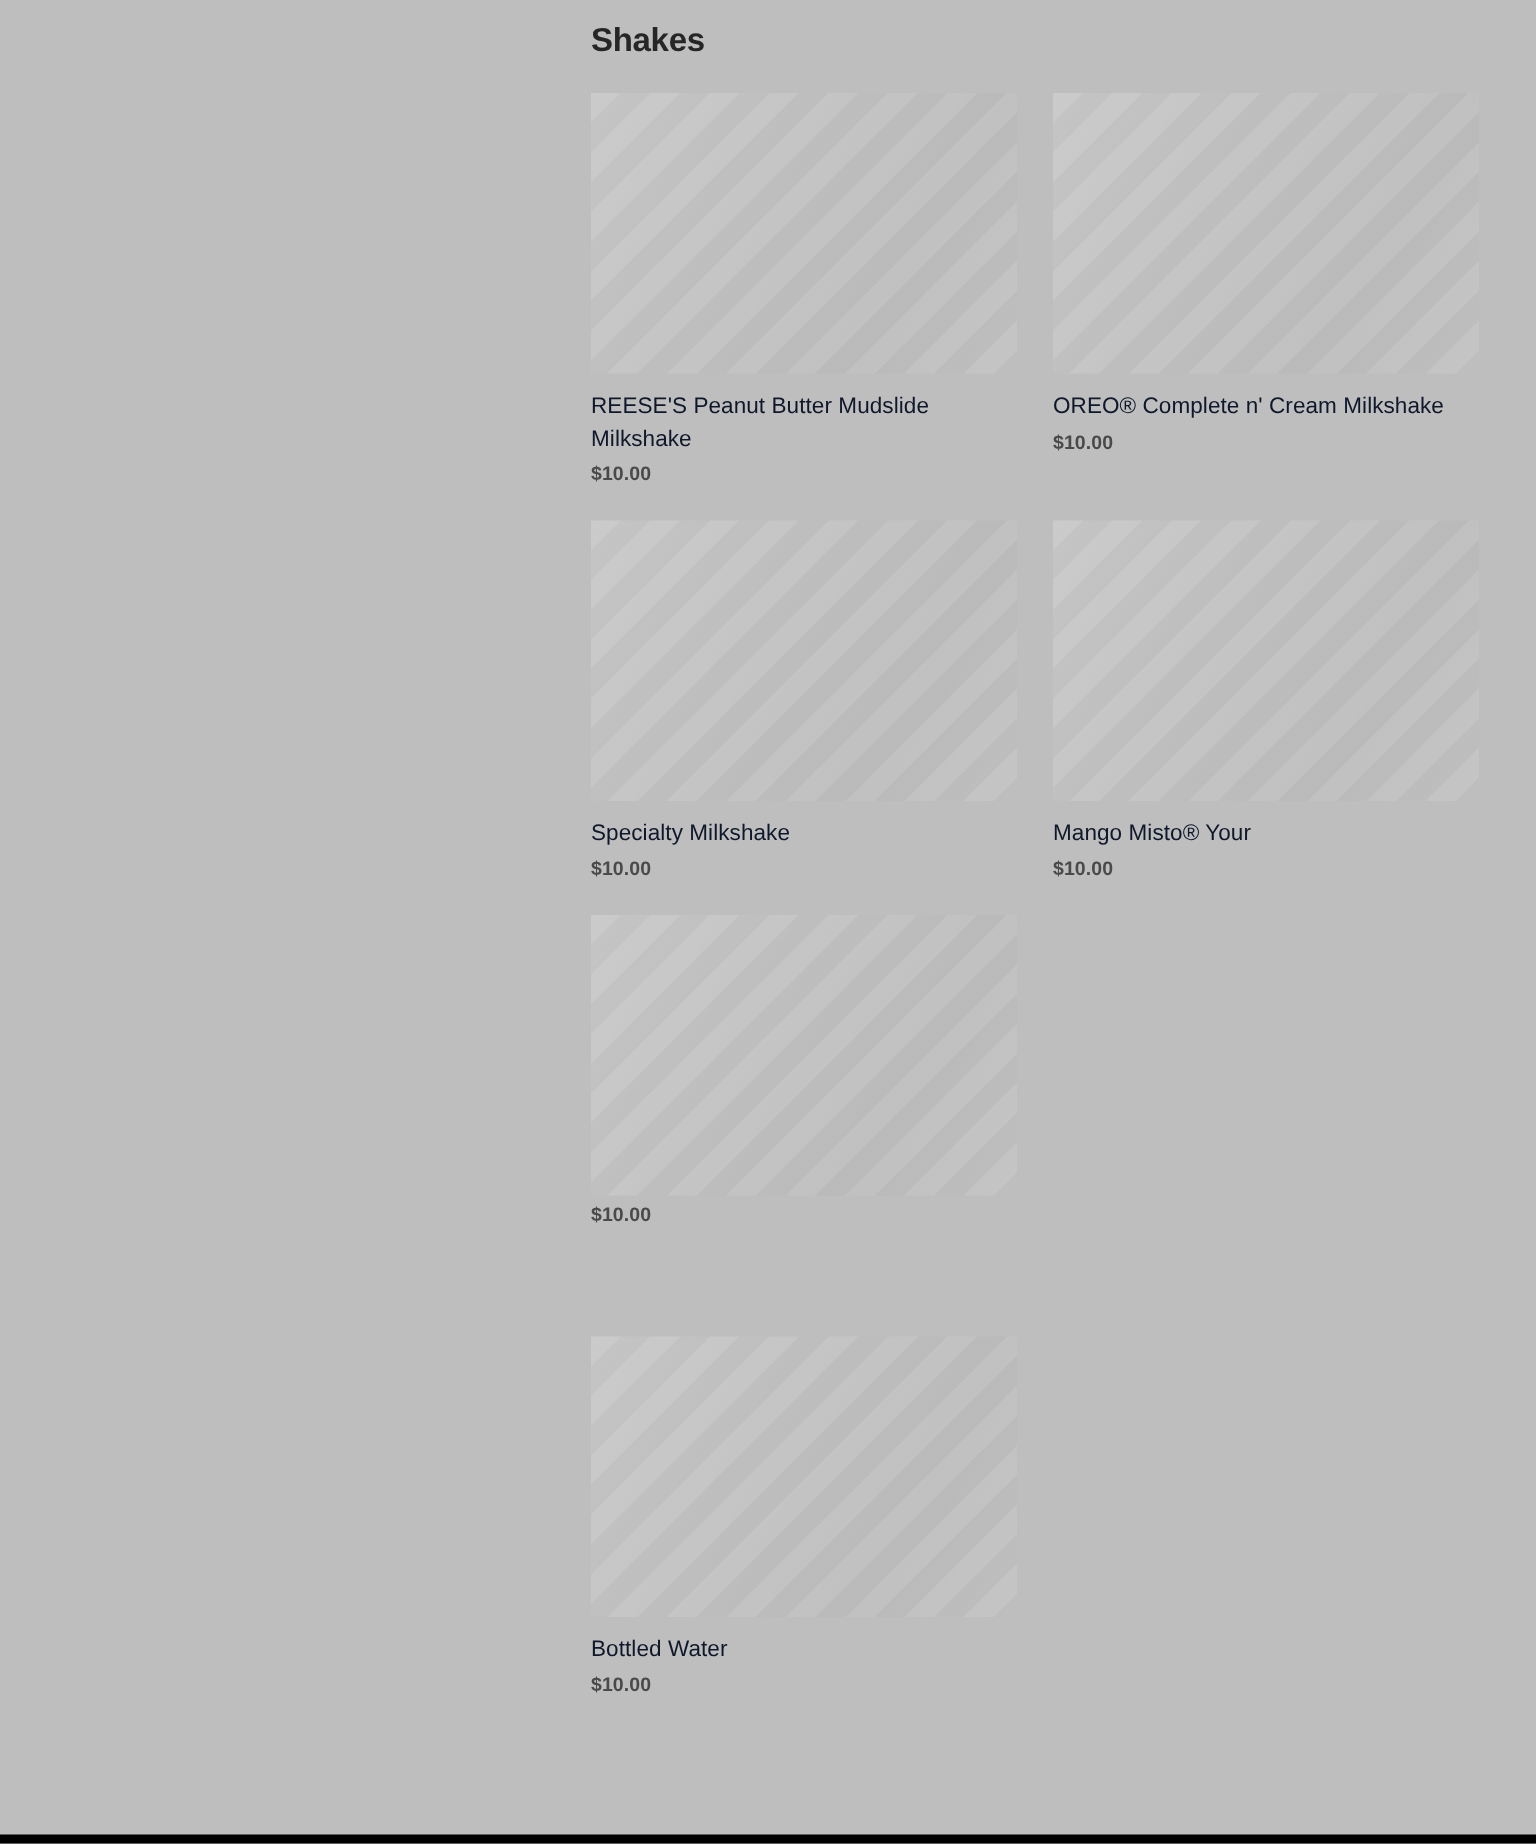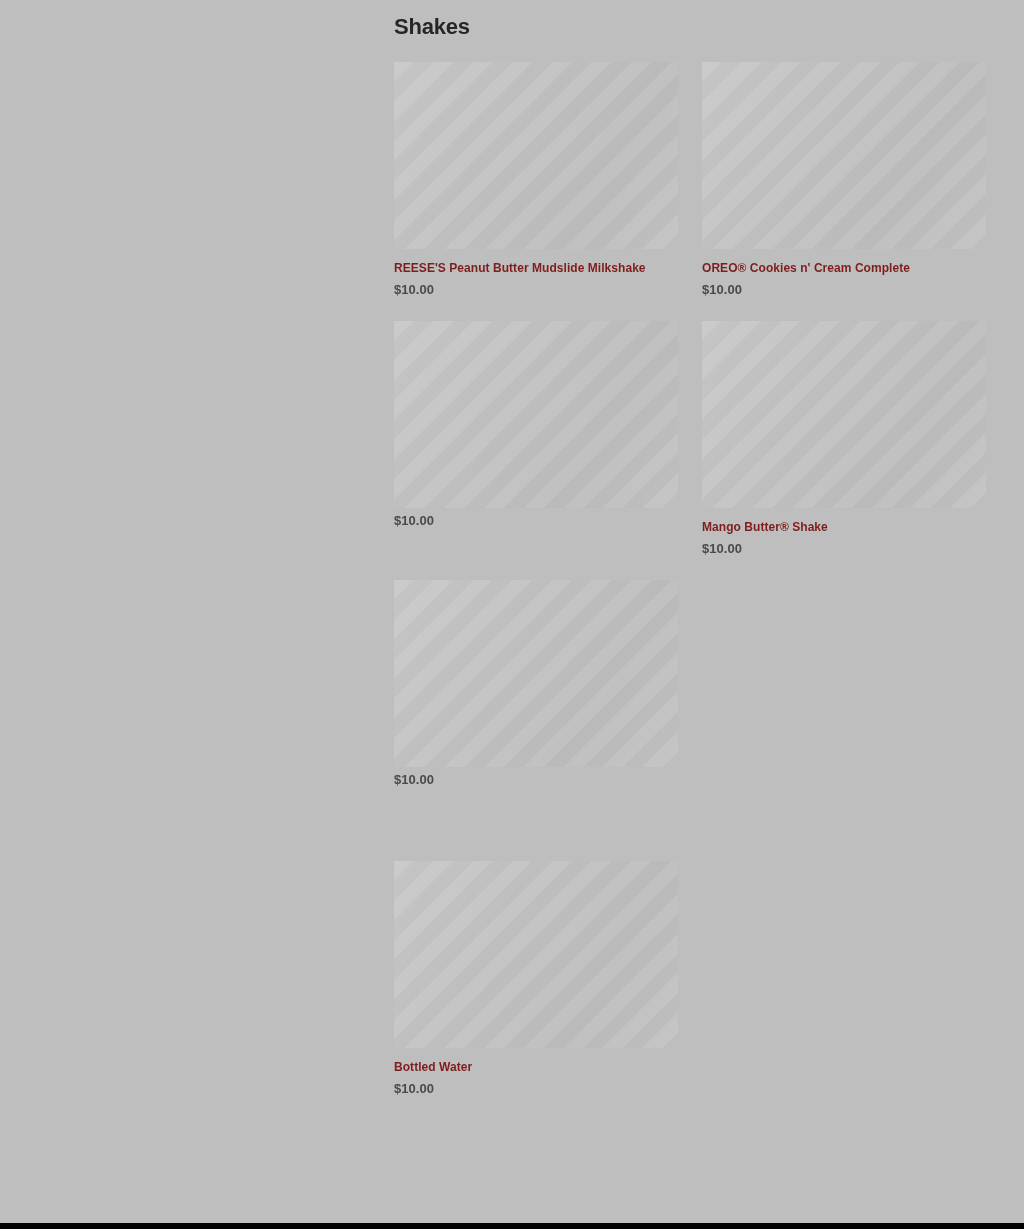--- a/index.html
+++ b/index.html
@@ -86,23 +86,23 @@
     inset: 0;
     background: linear-gradient(120deg,
       rgba(255,255,255,0.10) 0%,
       rgba(255,255,255,0.00) 38%,
       rgba(0,0,0,0.025) 72%,
       rgba(0,0,0,0.00) 100%);
     pointer-events: none;
   }
 
   .product-name {
-    font-size: 12px;
-    font-weight: bold;
-    color: #7f1d1d;
+    font-size: 15px;
+    font-weight: normal;
+    color: #0f172a;
     line-height: 1.42;
     margin: 11px 0 0 0;
     letter-spacing: 0.05px;
   }
 
   .product-price {
     font-size: 13px;
     font-weight: bold;
     color: #4a4a4a;
     line-height: 1.3;
@@ -130,32 +130,33 @@
       <div class="product-grid">
 
         <div class="product-card">
           <div class="product-thumb"></div>
           <div class="product-name">REESE'S Peanut Butter Mudslide Milkshake</div>
           <div class="product-price">$10.00</div>
         </div>
 
         <div class="product-card">
           <div class="product-thumb"></div>
-          <div class="product-name">OREO® Cookies n' Cream Complete</div>
+          <div class="product-name">OREO® Complete n' Cream Milkshake</div>
           <div class="product-price">$10.00</div>
         </div>
 
         <div class="product-card">
           <div class="product-thumb"></div>
+          <div class="product-name">Specialty Milkshake</div>
           <div class="product-price">$10.00</div>
         </div>
 
         <div class="product-card">
           <div class="product-thumb"></div>
-          <div class="product-name">Mango Butter® Shake</div>
+          <div class="product-name">Mango Misto® Your</div>
           <div class="product-price">$10.00</div>
         </div>
 
         <div class="product-card">
           <div class="product-thumb"></div>
           <div class="product-price">$10.00</div>
         </div>
 
       </div>
     </section>

